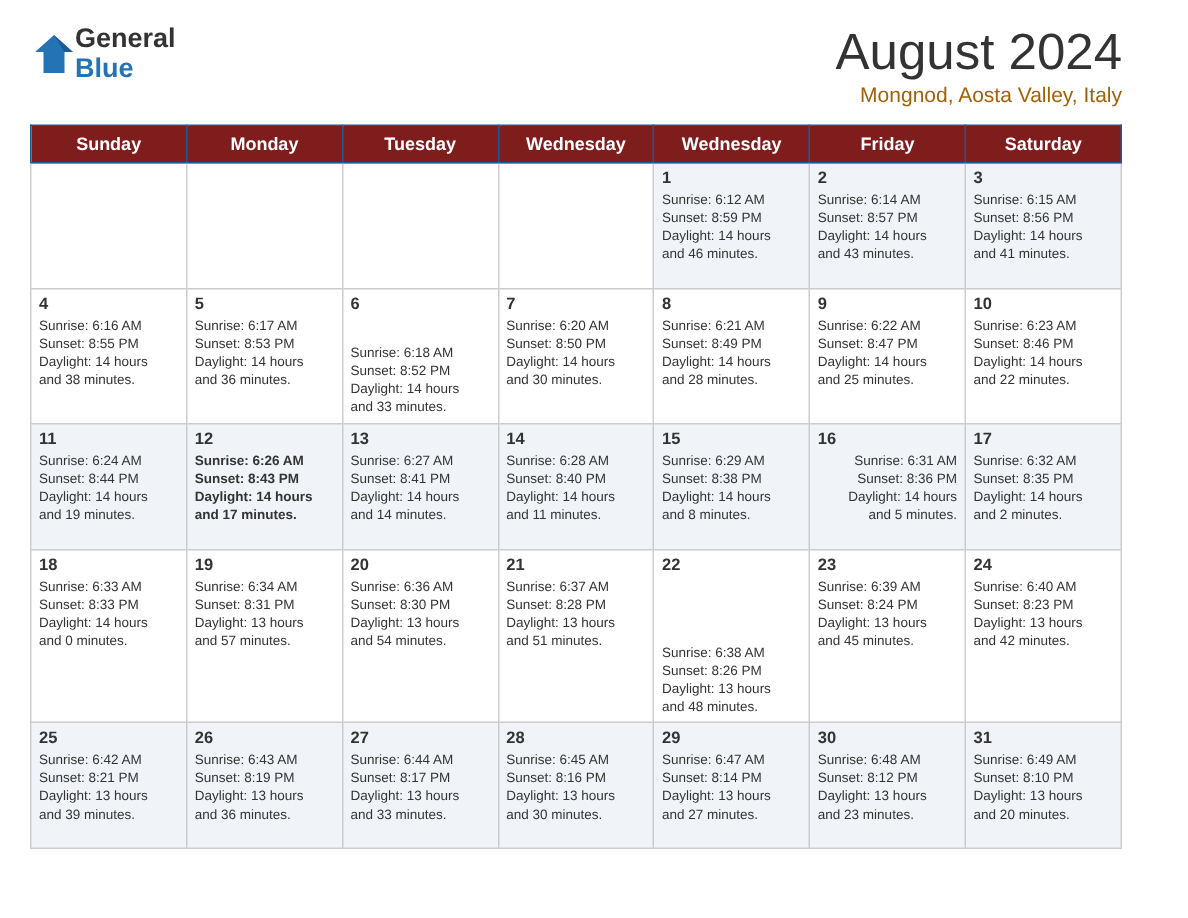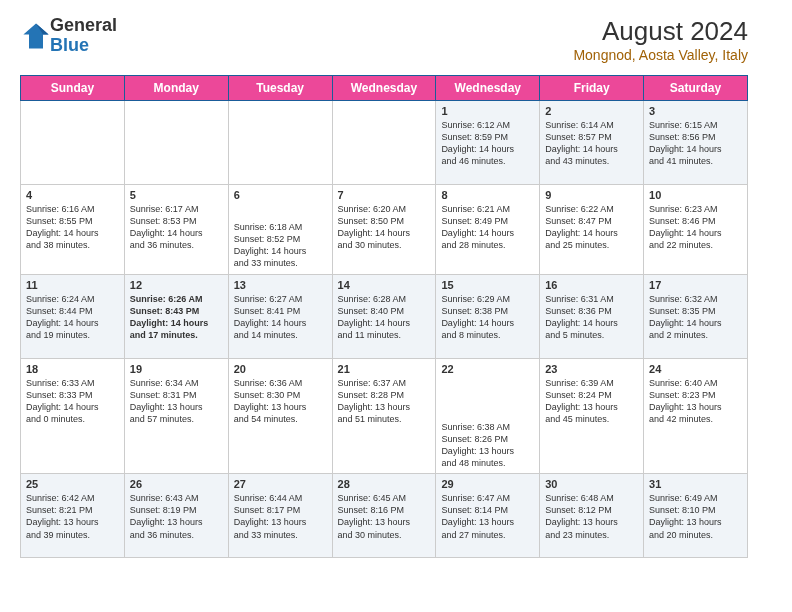--- a/index.html
+++ b/index.html
@@ -35,35 +35,35 @@
     .logo-blue { color: #2474b5; }
     .logo-icon {
       width: 28px;
       height: 28px;
       margin-left: 2px;
     }
     .title-block {
       text-align: right;
     }
     .month-title {
-      font-size: 26px;
+      font-size: 34px;
       color: #333;
       font-weight: normal;
     }
     .location {
       font-size: 14px;
       color: #a16207;
     }
     table {
       width: 100%;
       border-collapse: collapse;
       table-layout: fixed;
     }
     thead tr th {
-      background-color: #ec4899;
+      background-color: #7f1d1d;
       color: #fff;
       text-align: center;
       padding: 5px 2px;
       font-size: 12px;
       border: 1px solid #1a5c99;
     }
     tbody tr td {
       border: 1px solid #ccc;
       vertical-align: top;
       padding: 4px 5px;
@@ -237,21 +237,21 @@
           </td>
           <td>
             <span class="day-num">15</span>
             <div class="cell-text" style="white-space: pre-line;">Sunrise: 6:29 AM
 Sunset: 8:38 PM
 Daylight: 14 hours
 and 8 minutes.</div>
           </td>
           <td>
             <span class="day-num">16</span>
-            <div class="cell-text" style="white-space: pre-line;">Sunrise: 6:31 AM
+            <div class="cell-text" style="white-space: pre-line; text-align: right;">Sunrise: 6:31 AM
 Sunset: 8:36 PM
 Daylight: 14 hours
 and 5 minutes.</div>
           </td>
           <td>
             <span class="day-num">17</span>
             <div class="cell-text" style="white-space: pre-line;">Sunrise: 6:32 AM
 Sunset: 8:35 PM
 Daylight: 14 hours
 and 2 minutes.</div>

